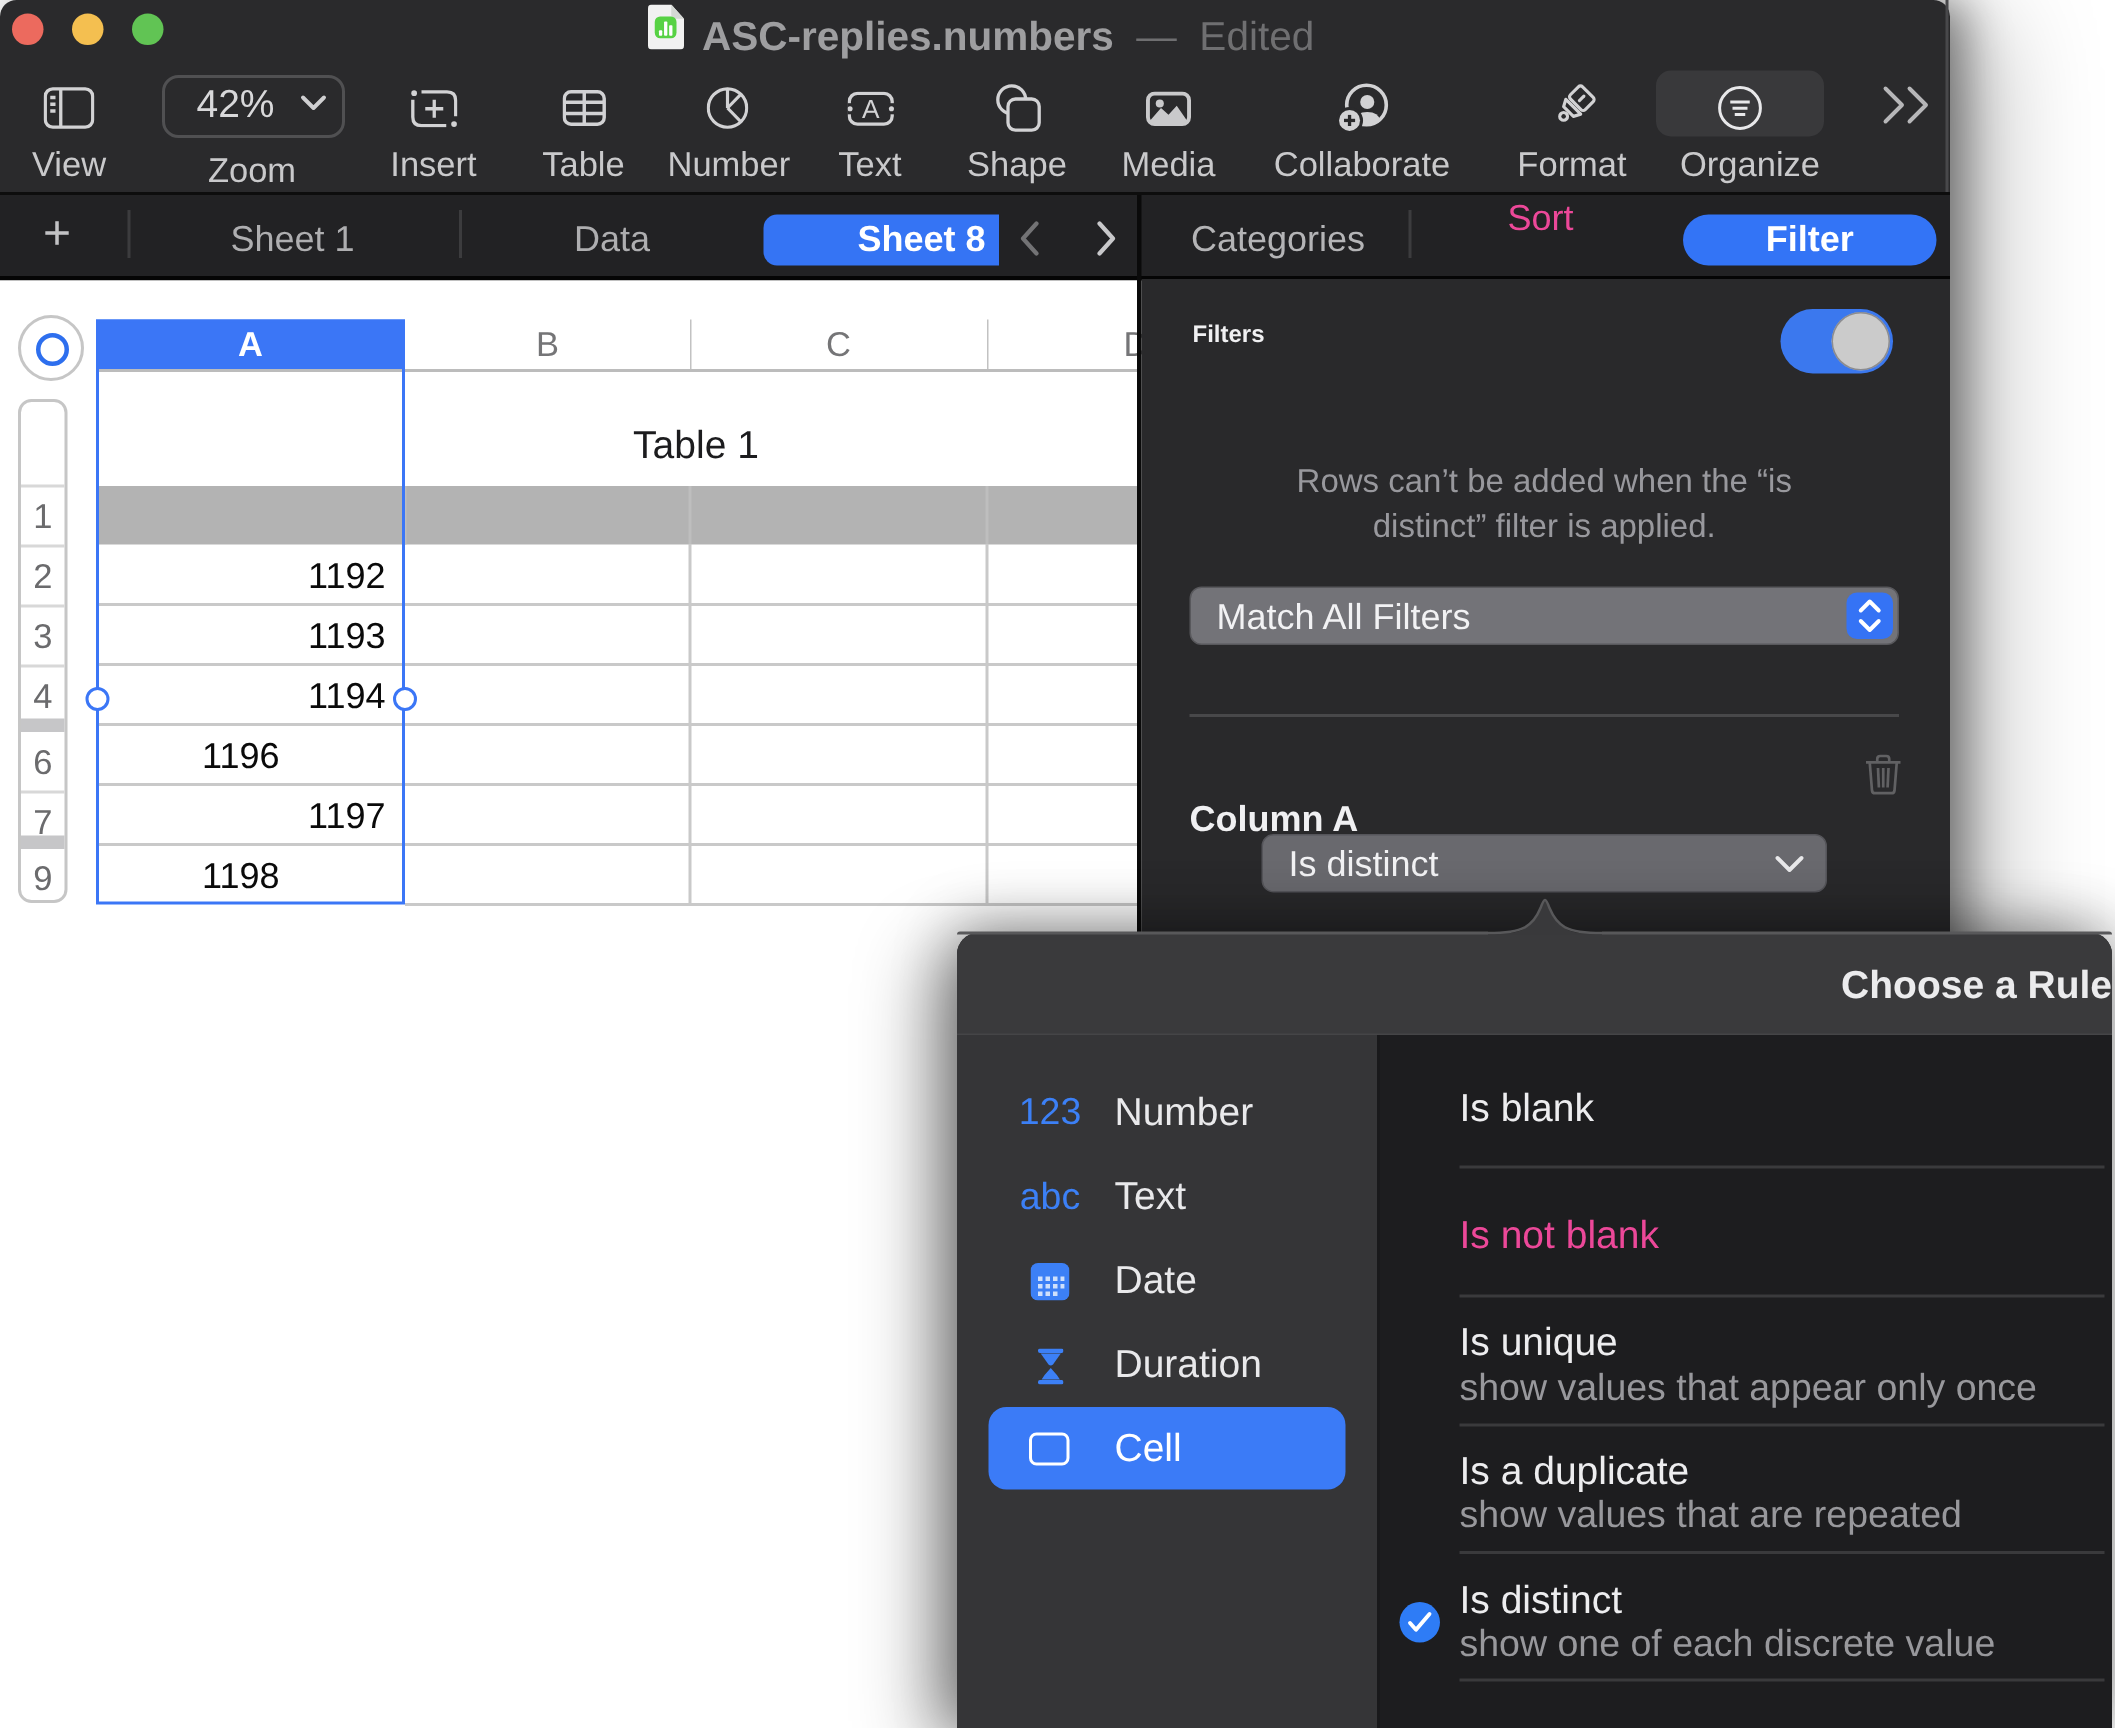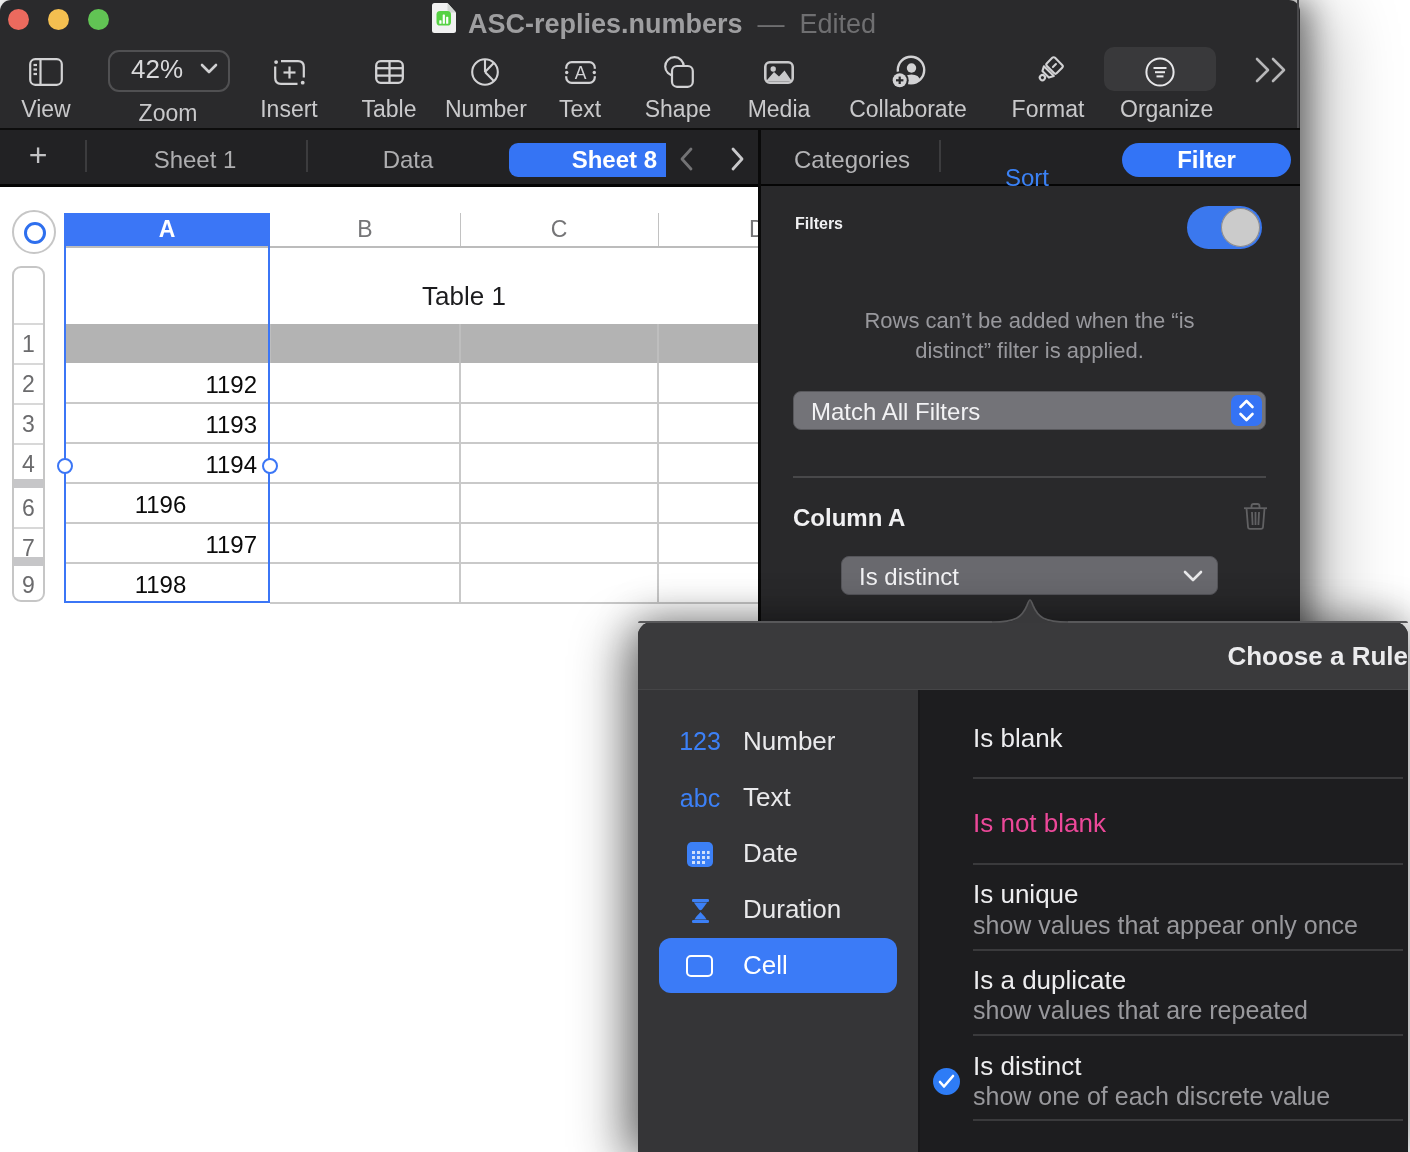--- a/index.html
+++ b/index.html
@@ -195,21 +195,21 @@
 <svg class="abs" style="left:676px;top:146px;" width="22" height="26" viewBox="0 0 22 26" fill="none" stroke="#737375" stroke-width="2.8" stroke-linecap="round" stroke-linejoin="round">
     <path d="M15 3 L6 13 L15 23"></path>
   </svg>
 <svg class="abs" style="left:726px;top:146px;" width="22" height="26" viewBox="0 0 22 26" fill="none" stroke="#c8c8ca" stroke-width="2.8" stroke-linecap="round" stroke-linejoin="round">
     <path d="M7 3 L16 13 L7 23"></path>
   </svg>
 
 <div class="abs" style="left:758px;top:130px;width:3px;height:56px;background:#0a0a0a;"></div>
 <div class="abs" style="left:787px;top:146px;width:130px;text-align:center;font-size:24px;color:#b4b4b6;">Categories</div>
 <div class="abs" style="left:939px;top:140px;width:2px;height:32px;background:#3c3c3e;"></div>
-<div class="abs" style="left:962px;top:164px;width:130px;text-align:center;font-size:24px;color:#3b82f6;">Sort</div>
+<div class="abs" style="left:962px;top:132px;width:130px;text-align:center;font-size:24px;color:#ec4899;">Sort</div>
 <div class="abs" style="left:1122px;top:143px;width:169px;height:34px;background:#3374f6;border-radius:17px;"></div>
 <div class="abs" style="left:1122px;top:146px;width:169px;text-align:center;font-size:24px;color:#ffffff;font-weight:bold;">Filter</div>
 
 <div class="abs" style="left:0;top:187px;width:758px;height:965px;background:#ffffff;"></div>
 
 <div class="abs" style="left:12px;top:210px;width:40px;height:40px;border:2px solid #c6c6c6;border-radius:50%;background:#fff;"></div>
 <div class="abs" style="left:24px;top:222px;width:16px;height:16px;border:3.5px solid #2e6fee;border-radius:50%;background:#fff;"></div>
 
 <div class="abs" style="left:64px;top:213px;width:696px;height:33px;background:#ffffff;border-bottom:2px solid #bcbcbc;"></div>
 <div class="abs" style="left:64px;top:213px;width:206px;height:33px;background:#3b76f6;color:#fff;font-weight:bold;font-size:23px;text-align:center;line-height:33px;">A</div>
@@ -276,21 +276,21 @@
 <div class="abs" style="left:793px;top:391px;width:473px;height:39px;background:#737378;border:1px solid #58585c;border-radius:8px;box-sizing:border-box;"></div>
 <div class="abs" style="left:811px;top:398px;font-size:24px;color:#f2f2f4;">Match All Filters</div>
 <div class="abs" style="left:1231px;top:395px;width:31px;height:31px;background:#3573f5;border-radius:7px;"></div>
 <svg class="abs" style="left:1236px;top:398px;" width="21" height="25" viewBox="0 0 21 25" fill="none" stroke="#ffffff" stroke-width="2.6" stroke-linecap="round" stroke-linejoin="round">
   <path d="M4.5 9 L10.5 3 L16.5 9"></path>
     <path d="M4.5 16 L10.5 22 L16.5 16"></path>
 </svg>
 
 <div class="abs" style="left:793px;top:476px;width:473px;height:2px;background:#48484a;"></div>
 
-<div class="abs" style="left:793px;top:504px;font-size:24px;font-weight:bold;color:#f0f0f2;">Column A</div>
+<div class="abs" style="left:793px;top:533px;font-size:24px;font-weight:bold;color:#f0f0f2;">Column A</div>
 
 <svg class="abs" style="left:1243px;top:502px;" width="25" height="28" viewBox="0 0 25 28" fill="none" stroke="#616163" stroke-width="1.8">
   <path d="M3.5 6.5 L5 25 Q5.2 26.8 7 26.8 L18 26.8 Q19.8 26.8 20 25 L21.5 6.5"></path>
   <line x1="1" y1="6.2" x2="24" y2="6.2"></line>
   <path d="M8.5 6 L8.5 4 Q8.5 2 10.5 2 L14.5 2 Q16.5 2 16.5 4 L16.5 6"></path>
   <line x1="9" y1="10" x2="9.6" y2="23"></line>
     <line x1="12.5" y1="10" x2="12.5" y2="23"></line>
     <line x1="16" y1="10" x2="15.4" y2="23"></line>
 </svg>
 

